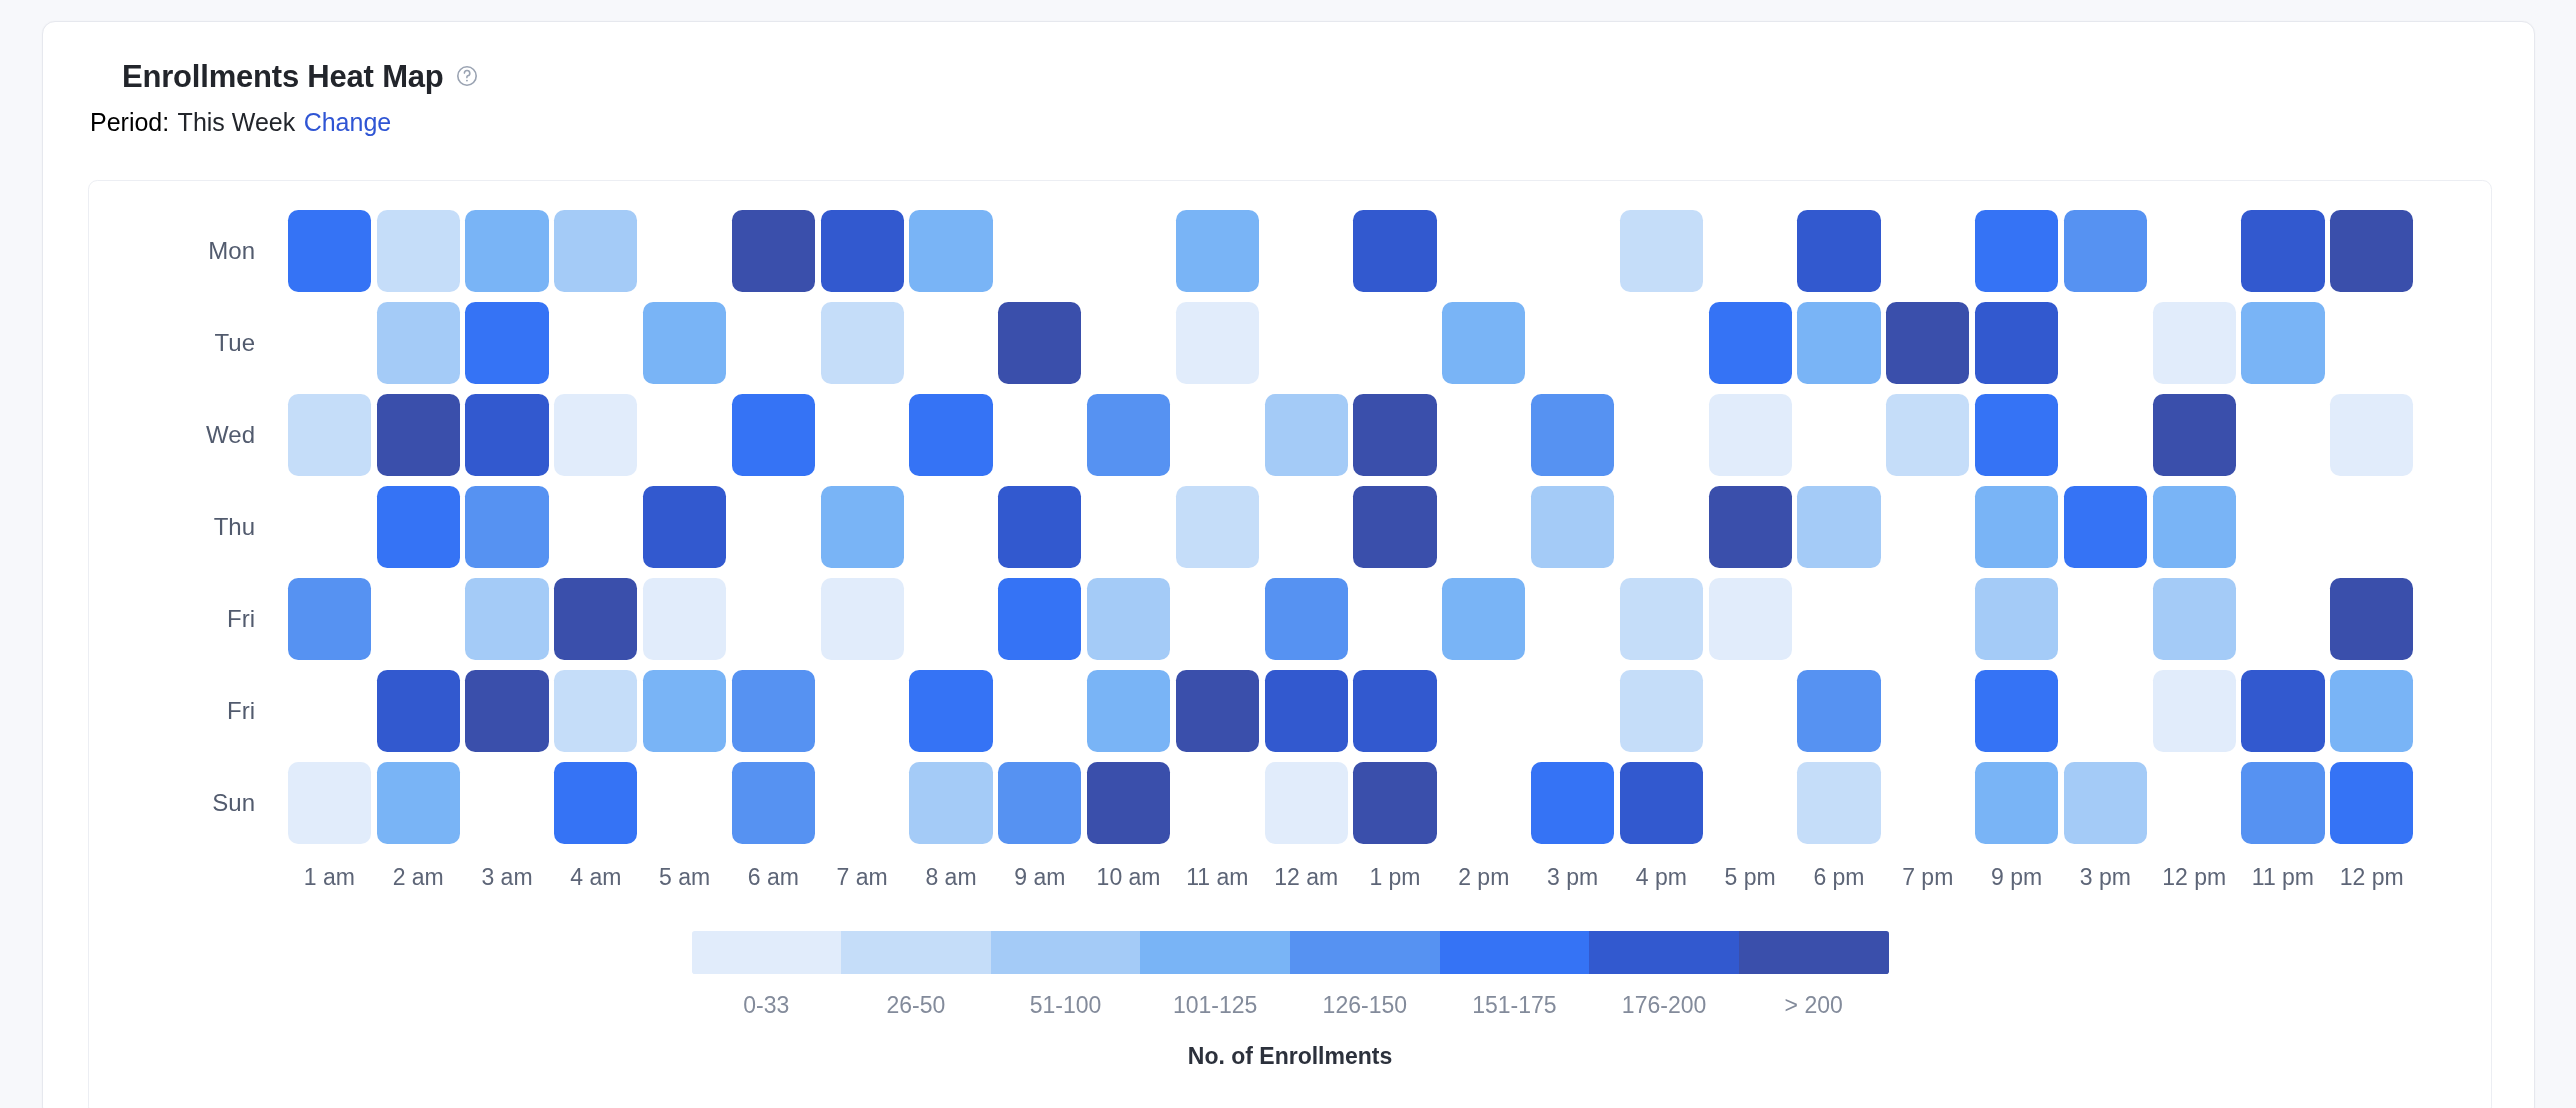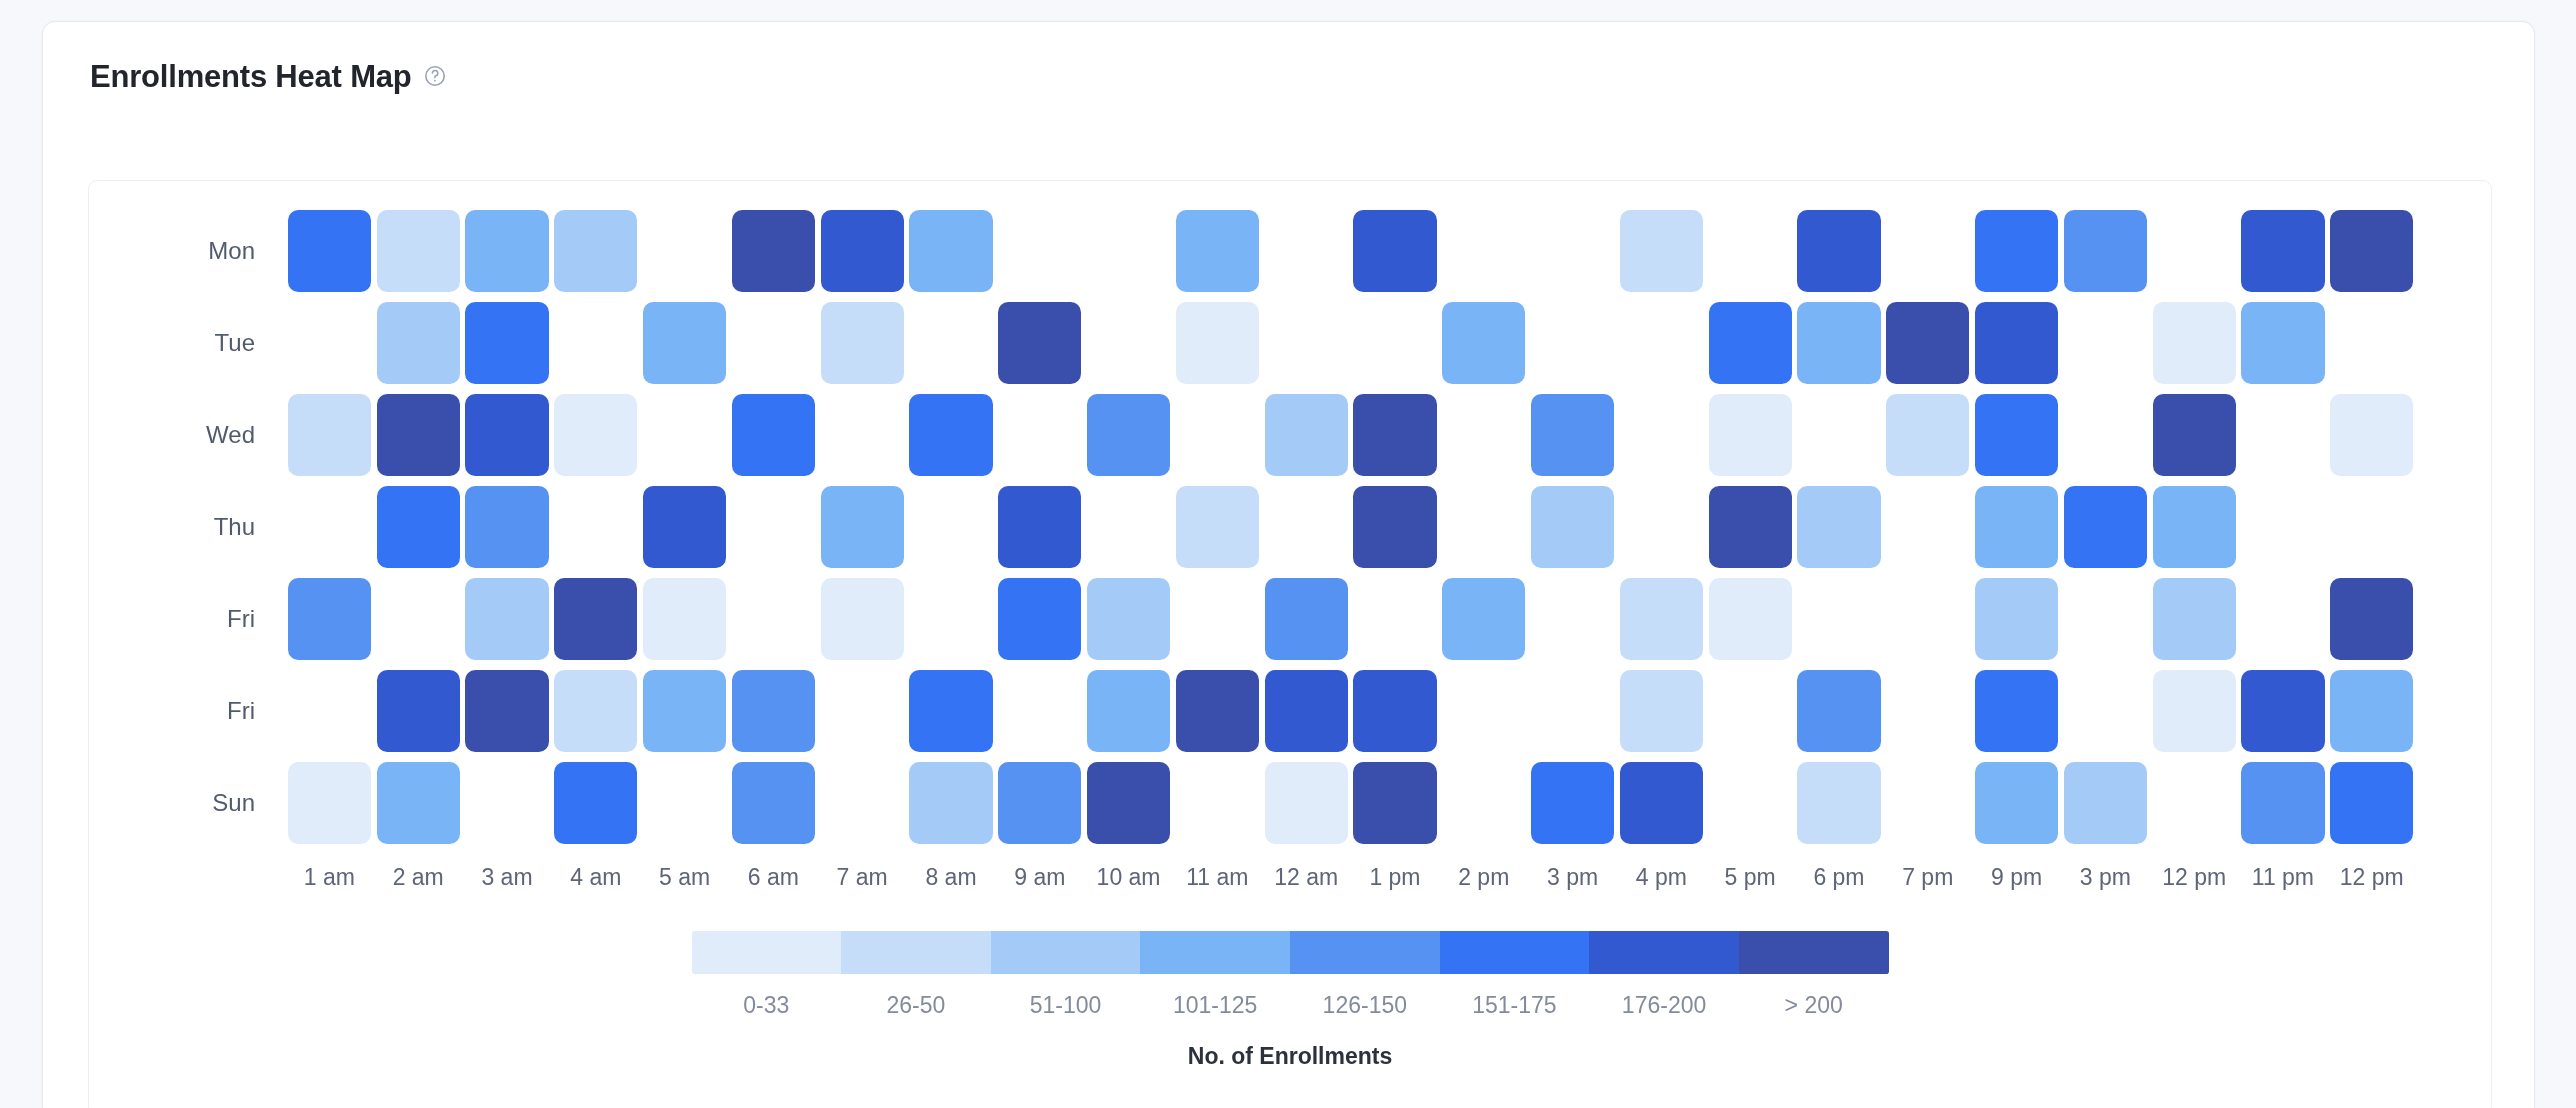--- a/index.html
+++ b/index.html
@@ -28,20 +28,21 @@
   }
 
   .card-header {
     padding: 39px 0 0 47px;
   }
 
   .title-row {
     display: flex;
     align-items: center;
     gap: 11.2px;
+    margin-left: 32px;
   }
 
   .card-title {
     font-size: 31px;
     font-weight: bold;
     color: #22252b;
     letter-spacing: -0.2px;
     line-height: 1;
   }
 
@@ -183,20 +184,25 @@
       <div class="card-title">Enrollments Heat Map</div>
       <span class="help-icon">
         <svg width="24" height="24" viewBox="0 0 24 24" fill="none" stroke="currentColor" stroke-width="1.6">
           <circle cx="12" cy="12" r="9.2"></circle>
           <path d="M9.4 9.1a2.7 2.7 0 1 1 3.3 2.7c-.6.2-.8.7-.8 1.3v.5" stroke-linecap="round"></path>
           <circle cx="11.95" cy="16.6" r="0.95" fill="currentColor" stroke="none"></circle>
         </svg>
       </span>
     </div>
 
+    <div class="period-row">
+      <span>Period:</span>
+      <span class="period-value">This Week</span>
+      <a class="period-change" href="#">Change</a>
+    </div>
   </div>
 
   <div class="chart-panel">
 
     <div class="heat-grid">
         <div class="heat-row">
           <div class="row-label">Mon</div>
           <div class="cells">
             <div class="cell" title="Mon 1 am · 151-175" style="background: rgb(53, 115, 245);"></div>
             <div class="cell" title="Mon 2 am · 26-50" style="background: rgb(197, 221, 249);"></div>

